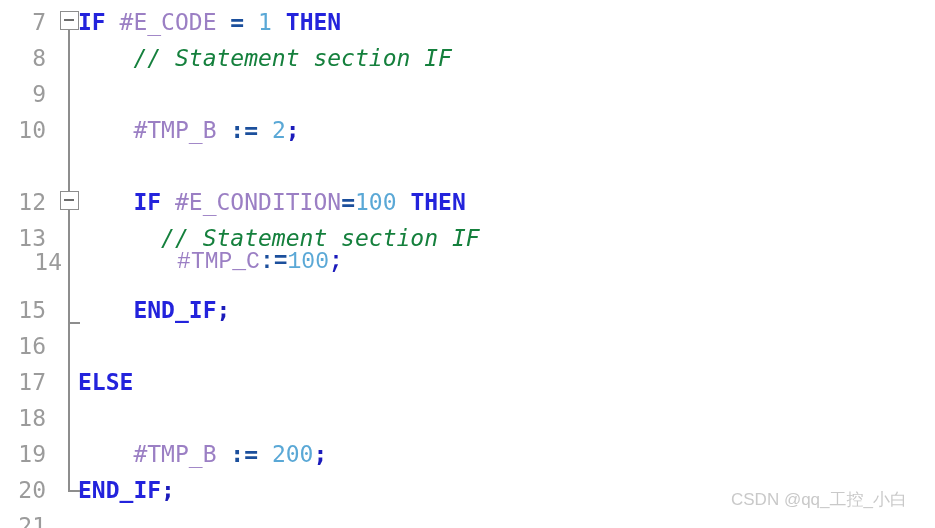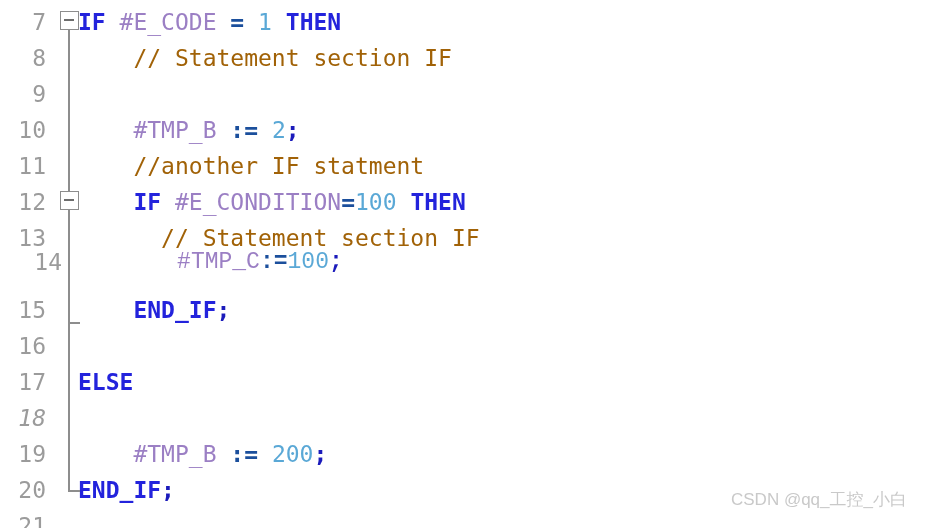--- a/index.html
+++ b/index.html
@@ -53,21 +53,21 @@
     position: absolute;
     left: 78px;
     top: 0;
     white-space: pre;
     font-size: 23px;
     font-family: "DejaVu Sans Mono", "Liberation Mono", monospace;
   }
 
   
   .tok-keyword { color: #2323dc; font-weight: bold; }
-  .tok-comment { color: #a16207; }
+  .tok-comment { color: #15803d; font-style: italic; }
   .tok-var     { color: #9b7fc4; }
   .tok-op      { color: #1b4f9c; font-weight: bold; }
   .tok-num     { color: #5aa8d6; }
   .tok-punct   { color: #1b1bbb; font-weight: bold; }
   .tok-plain   { color: #202020; }
 
   
   .fold-layer {
     position: absolute;
     left: 0;
@@ -116,28 +116,27 @@
 </head>
 <body>
 
 <div id="editor">
 
   <div class="code-area" id="code-area">
       <div class="code-line" style="position: absolute; left: 0px; top: 4px; width: 935px;"><span class="ln">7</span><span class="code-text" style="left: 78px;"><span class="tok-keyword">IF</span><span class="tok-plain"> </span><span class="tok-var">#E_CODE</span><span class="tok-plain"> </span><span class="tok-op">=</span><span class="tok-plain"> </span><span class="tok-num">1</span><span class="tok-plain"> </span><span class="tok-keyword">THEN</span></span></div>
       <div class="code-line" style="position: absolute; left: 0px; top: 40px; width: 935px;"><span class="ln">8</span><span class="code-text" style="left: 133.4px;"><span class="tok-comment">// Statement section IF</span></span></div>
       <div class="code-line" style="position: absolute; left: 0px; top: 76px; width: 935px;"><span class="ln">9</span></div>
       <div class="code-line" style="position: absolute; left: 0px; top: 112px; width: 935px;"><span class="ln">10</span><span class="code-text" style="left: 133.4px;"><span class="tok-var">#TMP_B</span><span class="tok-plain"> </span><span class="tok-op">:=</span><span class="tok-plain"> </span><span class="tok-num">2</span><span class="tok-punct">;</span></span></div>
-      <div class="code-line" style="position: absolute; left: 0px; top: 148px; width: 935px;"><span class="ln">11</span><span class="code-text" style="left: 133.4px;"><span class="tok-comment">//another IF statment</span></span></div>
       <div class="code-line" style="position: absolute; left: 0px; top: 184px; width: 935px;"><span class="ln">12</span><span class="code-text" style="left: 133.4px;"><span class="tok-keyword">IF</span><span class="tok-plain"> </span><span class="tok-var">#E_CONDITION</span><span class="tok-op">=</span><span class="tok-num">100</span><span class="tok-plain"> </span><span class="tok-keyword">THEN</span></span></div>
       <div class="code-line" style="position: absolute; left: 0px; top: 220px; width: 772px;"><span class="ln">13</span><span class="code-text" style="left: 161.1px;"><span class="tok-comment">// Statement section IF</span></span></div>
       <div class="code-line" style="position: absolute; left: 0px; top: 244px; width: 935px; margin-left: 16px;"><span class="ln">14</span><span class="code-text" style="left: 161.1px; font-family: Liberation Mono, monospace;"><span class="tok-var">#TMP_C</span><span class="tok-op">:=</span><span class="tok-num">100</span><span class="tok-punct">;</span></span></div>
       <div class="code-line" style="position: absolute; left: 0px; top: 292px; width: 935px;"><span class="ln">15</span><span class="code-text" style="left: 133.4px;"><span class="tok-keyword">END_IF</span><span class="tok-punct">;</span></span></div>
       <div class="code-line" style="position: absolute; left: 0px; top: 328px; width: 935px;"><span class="ln">16</span><span class="code-text" style="left: 78px;"></span></div>
       <div class="code-line" style="position: absolute; left: 0px; top: 364px; width: 935px;"><span class="ln">17</span><span class="code-text" style="left: 78px;"><span class="tok-keyword">ELSE</span></span></div>
-      <div class="code-line" style="position: absolute; left: 0px; top: 400px; width: 757px; font-style: italic;"><span class="ln">18</span></div>
+      <div class="code-line" style="position: absolute; left: 0px; top: 400px; width: 757px;"><span class="ln">18</span></div>
       <div class="code-line" style="position: absolute; left: 0px; top: 436px; width: 935px;"><span class="ln">19</span><span class="code-text" style="left: 133.4px;"><span class="tok-var">#TMP_B</span><span class="tok-plain"> </span><span class="tok-op">:=</span><span class="tok-plain"> </span><span class="tok-num">200</span><span class="tok-punct">;</span></span></div>
       <div class="code-line" style="position: absolute; left: 0px; top: 472px; width: 865px;"><span class="ln">20</span><span class="code-text" style="left: 78px;"><span class="tok-keyword">END_IF</span><span class="tok-punct">;</span></span></div>
       <div class="code-line" style="position: absolute; left: 0px; top: 508px; width: 935px;"><span class="ln">21</span><span class="code-text" style="left: 78px;"></span></div>
     </div>
 
   <div class="fold-layer" id="fold-layer">
       <div class="fold-spine" style="top: 30px; height: 460px;"></div>
       <div class="fold-tick" style="left: 68px; width: 12px; top: 490px;"></div>
       <div class="fold-tick" style="left: 68px; width: 12px; top: 322px;"></div>
       <div class="fold-box" style="left: 60px; top: 11px; pointer-events: auto;"></div>

